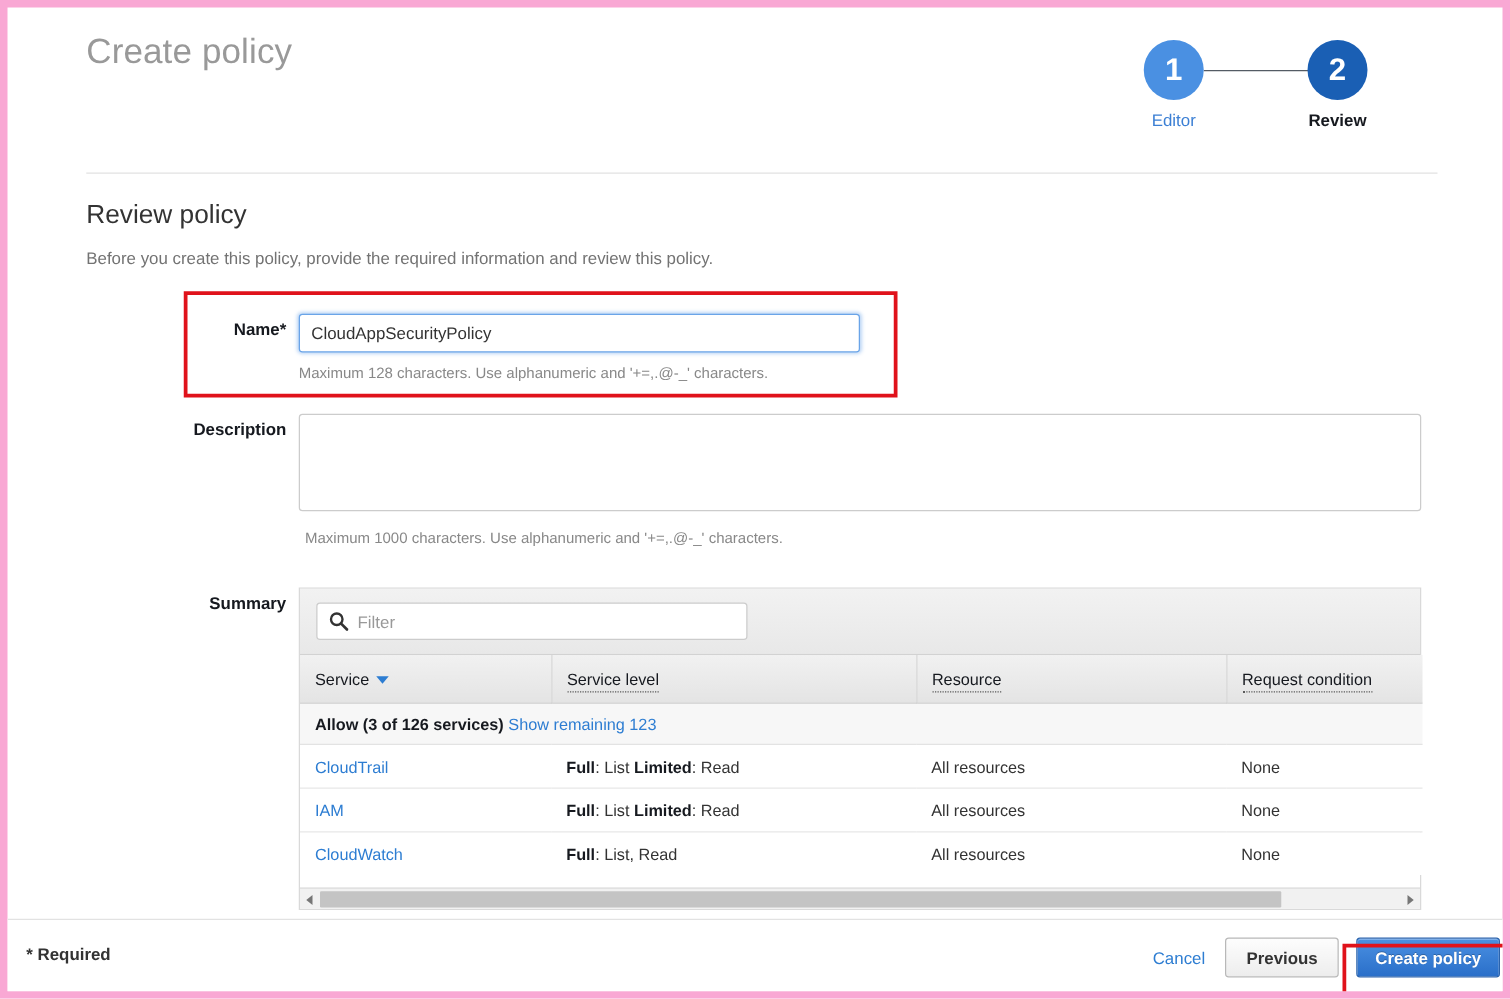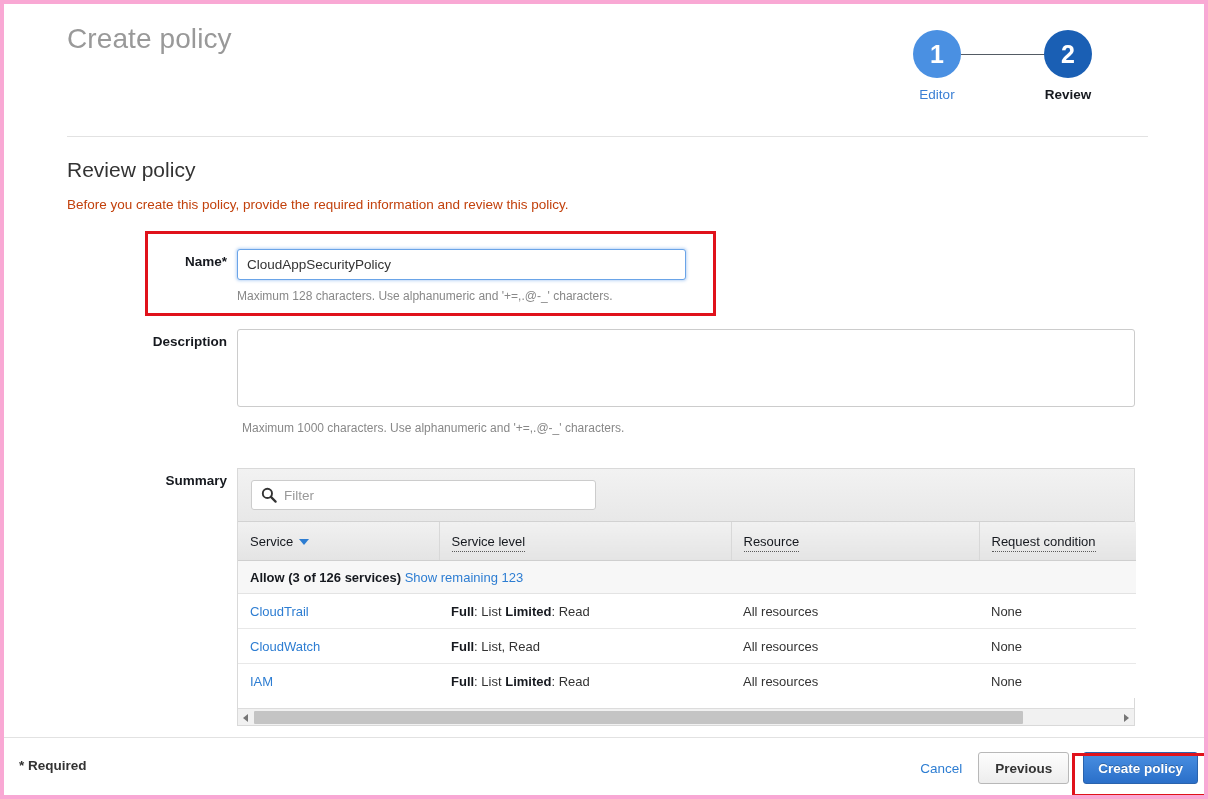--- a/index.html
+++ b/index.html
@@ -10,21 +10,21 @@
   body {
     font-family: "Liberation Sans", sans-serif;
     -webkit-font-smoothing: antialiased;
   }
   .page {
     position: relative;
     width: 1208px;
     height: 799px;
     box-sizing: border-box;
     background: #ffffff;
-    border: 4px solid #f9a8d4;
+    border: 6px solid #f9a8d4;
     overflow: hidden;
   }
 
   
   .wizard-header {
     position: absolute;
     left: 0; top: 0;
     width: 1208px;
     height: 133px;
   }
@@ -102,21 +102,21 @@
     top: 21px;
     font-size: 21px;
     color: #333333;
     font-weight: 400;
   }
   .section-sub {
     position: absolute;
     left: 63px;
     top: 60px;
     font-size: 13.5px;
-    color: #c2410c;
+    color: #737373;
   }
 
   
   .field-label {
     position: absolute;
     font-size: 13.5px;
     font-weight: 700;
     color: #16191f;
     text-align: right;
     width: 160px;
@@ -468,35 +468,35 @@
             </td>
             <td>
               <span class="lvl-strong">Full</span><span>: List </span><span class="lvl-strong">Limited</span><span>: Read</span>
             </td>
             <td>All resources</td>
             <td>None</td>
           </tr>
 
           <tr class="svc-row">
             <td>
-              <a class="link">CloudWatch</a>
+              <a class="link">IAM</a>
             </td>
             <td>
-              <span class="lvl-strong">Full</span><span>: List, Read</span>
+              <span class="lvl-strong">Full</span><span>: List </span><span class="lvl-strong">Limited</span><span>: Read</span>
             </td>
             <td>All resources</td>
             <td>None</td>
           </tr>
 
           <tr class="svc-row">
             <td>
-              <a class="link">IAM</a>
+              <a class="link">CloudWatch</a>
             </td>
             <td>
-              <span class="lvl-strong">Full</span><span>: List </span><span class="lvl-strong">Limited</span><span>: Read</span>
+              <span class="lvl-strong">Full</span><span>: List, Read</span>
             </td>
             <td>All resources</td>
             <td>None</td>
           </tr>
         </tbody>
       </table>
 
       <div class="hscroll">
         <div class="hs-arrow left"></div>
         <div class="hs-track">

